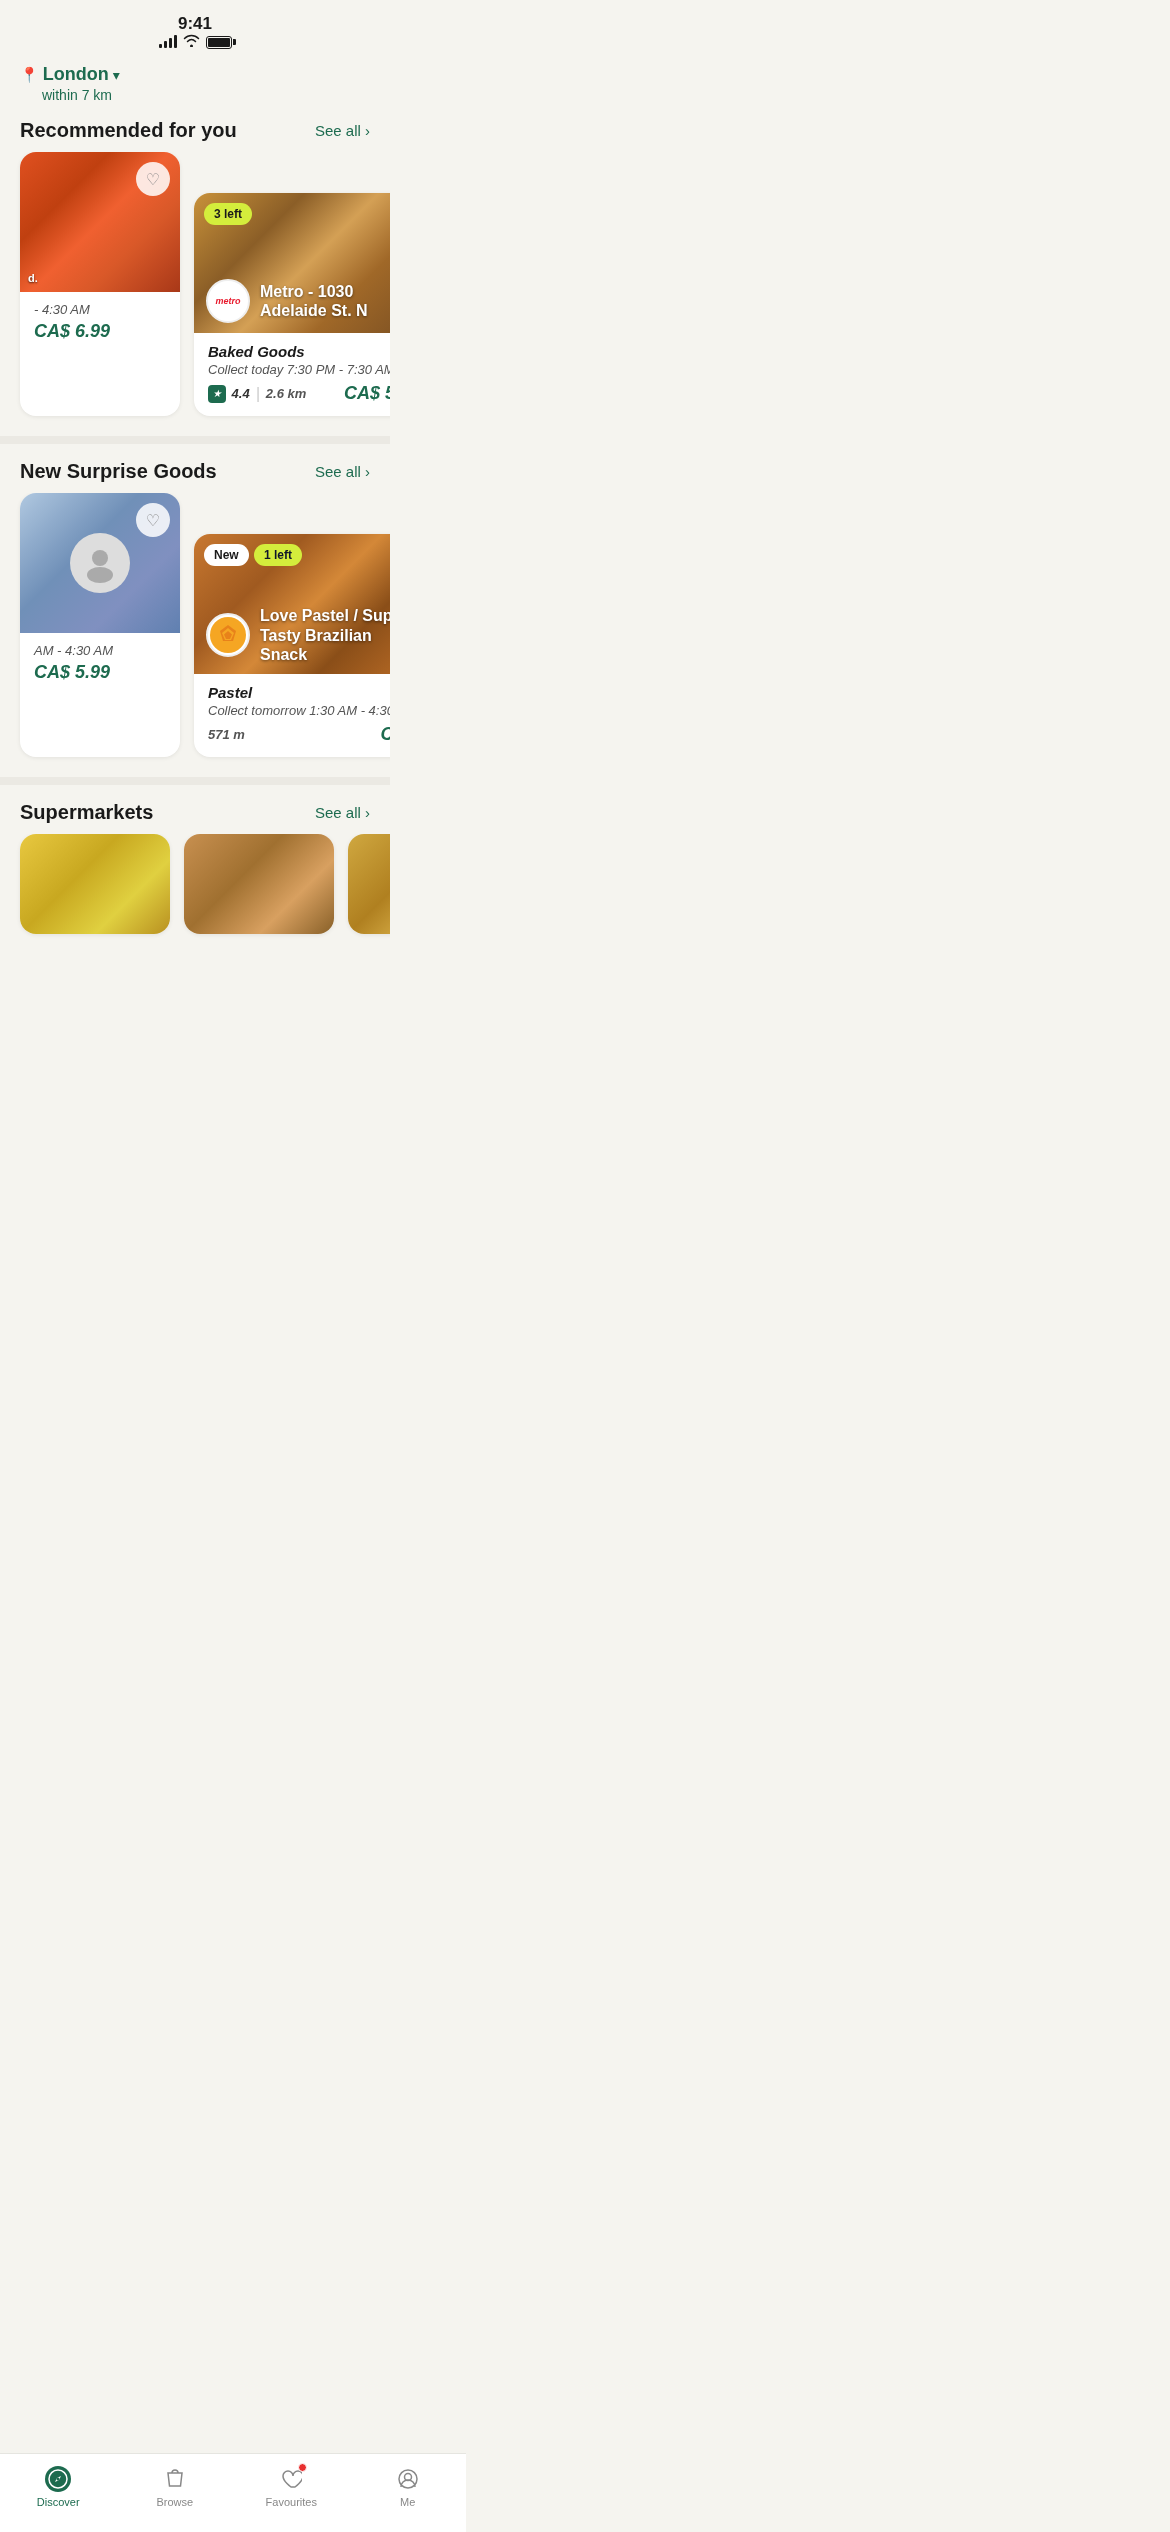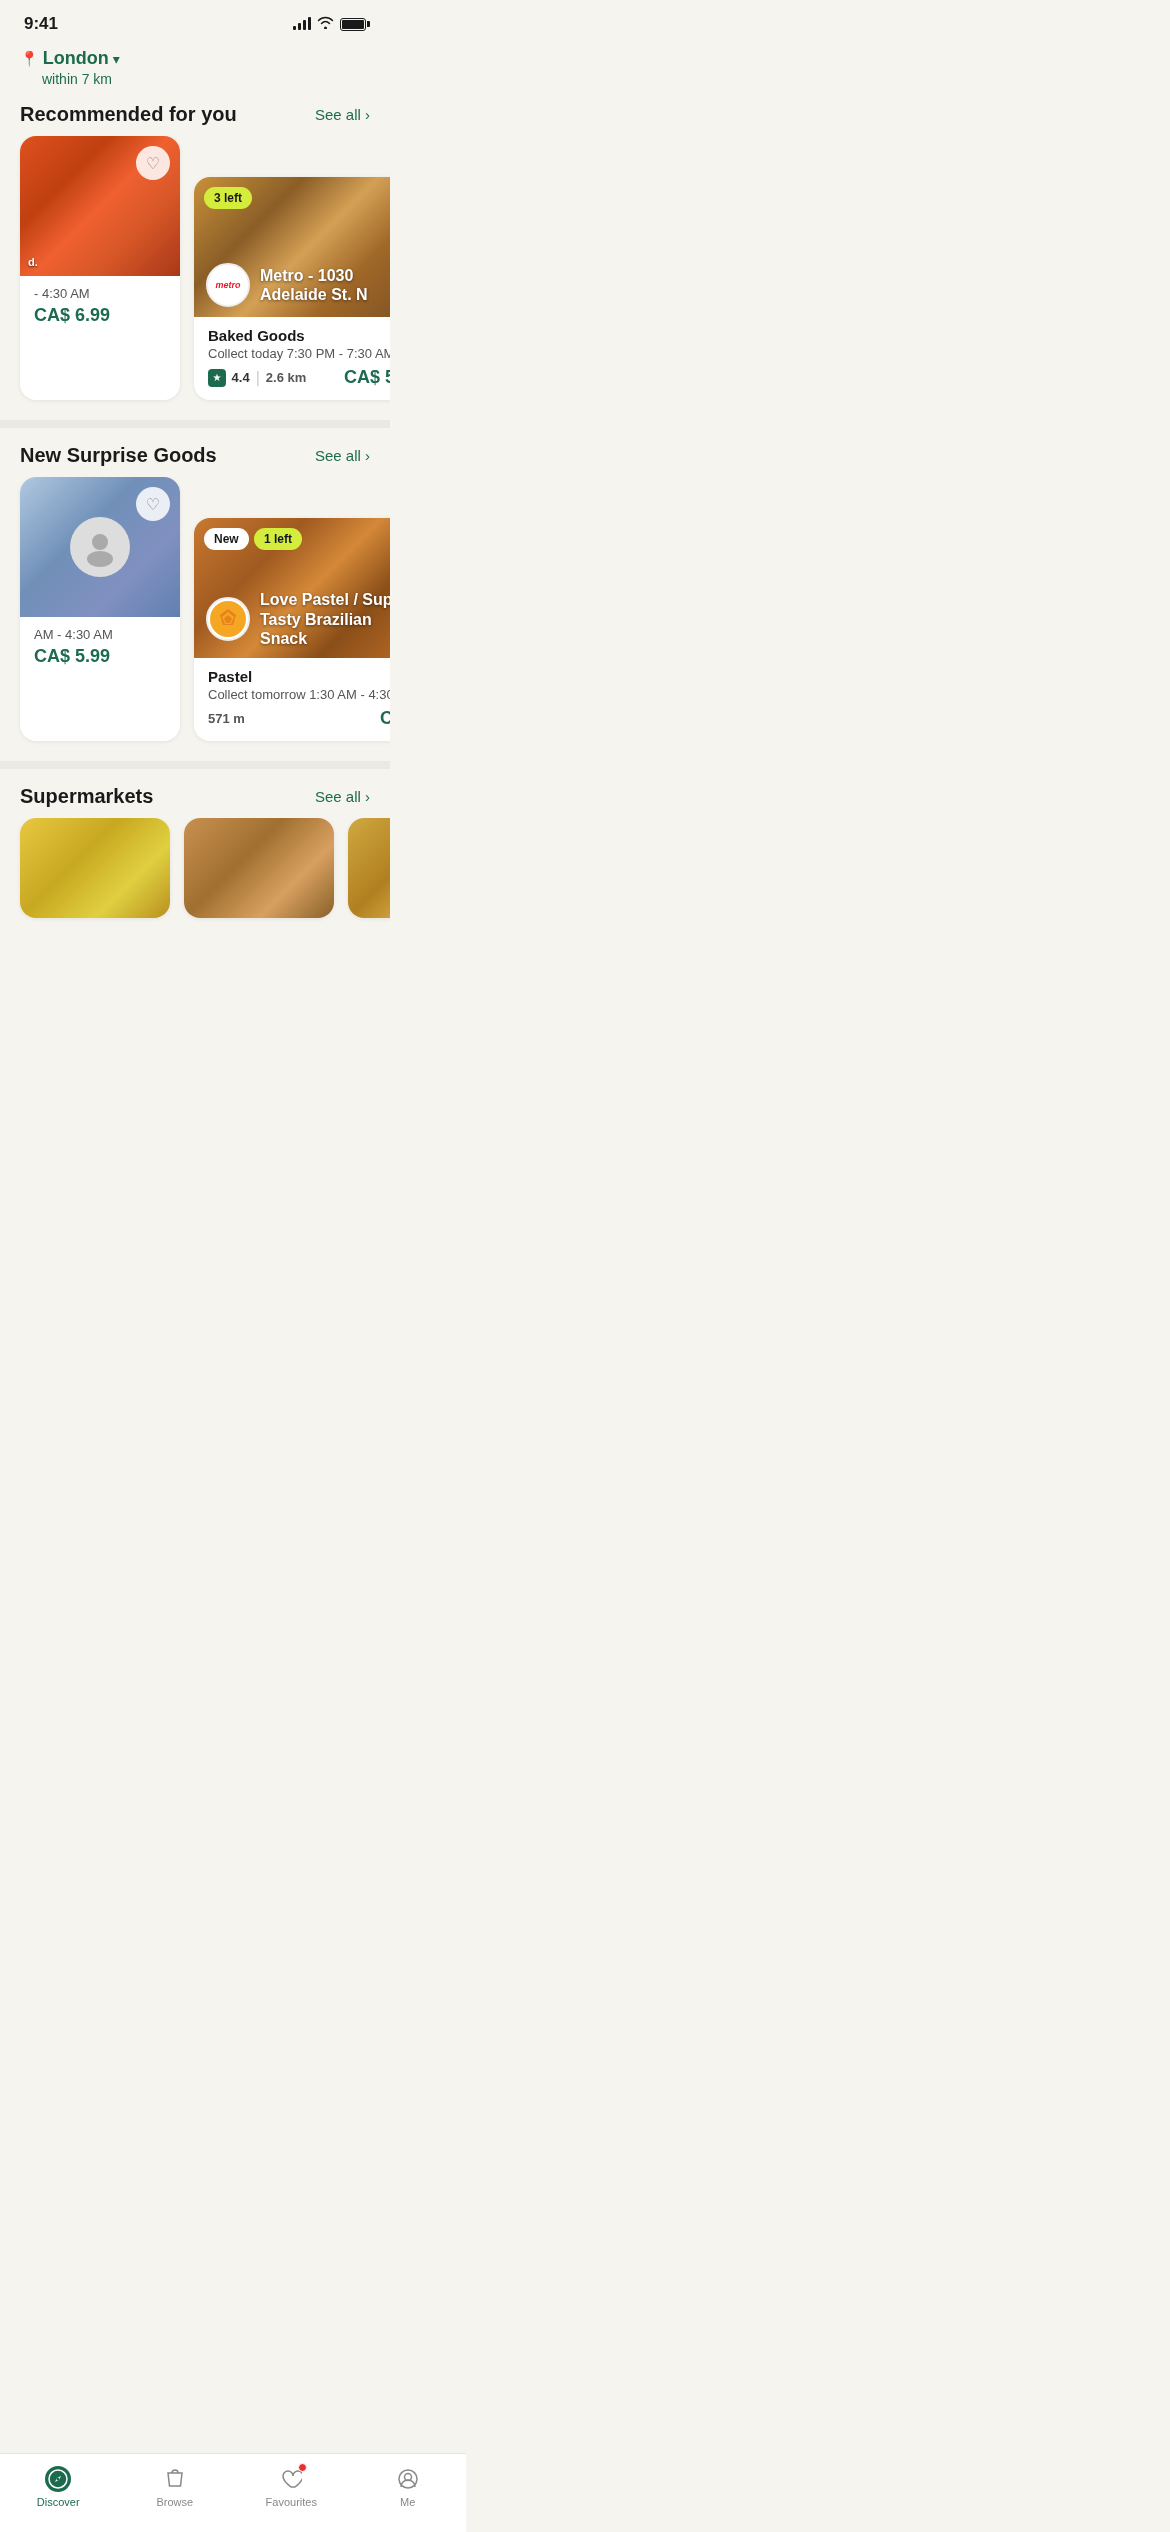--- a/index.html
+++ b/index.html
@@ -13,20 +13,21 @@
       position: relative;
     }
 
     
     .status-bar {
       display: flex;
       justify-content: space-between;
       align-items: center;
       padding: 14px 24px 6px;
       background: #f5f4ef;
+      flex-direction: column;
     }
     .status-time {
       font-size: 17px;
       font-weight: 600;
       color: #1a1a1a;
     }
     .status-icons {
       display: flex;
       align-items: center;
       gap: 6px;
@@ -259,20 +260,21 @@
       font-weight: 800;
       color: #fff;
       text-shadow: 0 1px 3px rgba(0,0,0,0.5);
       max-width: 160px;
       line-height: 1.2;
     }
 
     
     .card-info {
       padding: 10px 14px 12px;
+      font-style: italic;
     }
     .card-type {
       font-size: 15px;
       font-weight: 700;
       color: #1a1a1a;
       margin-bottom: 2px;
     }
     .card-collect {
       font-size: 13px;
       color: #555;

